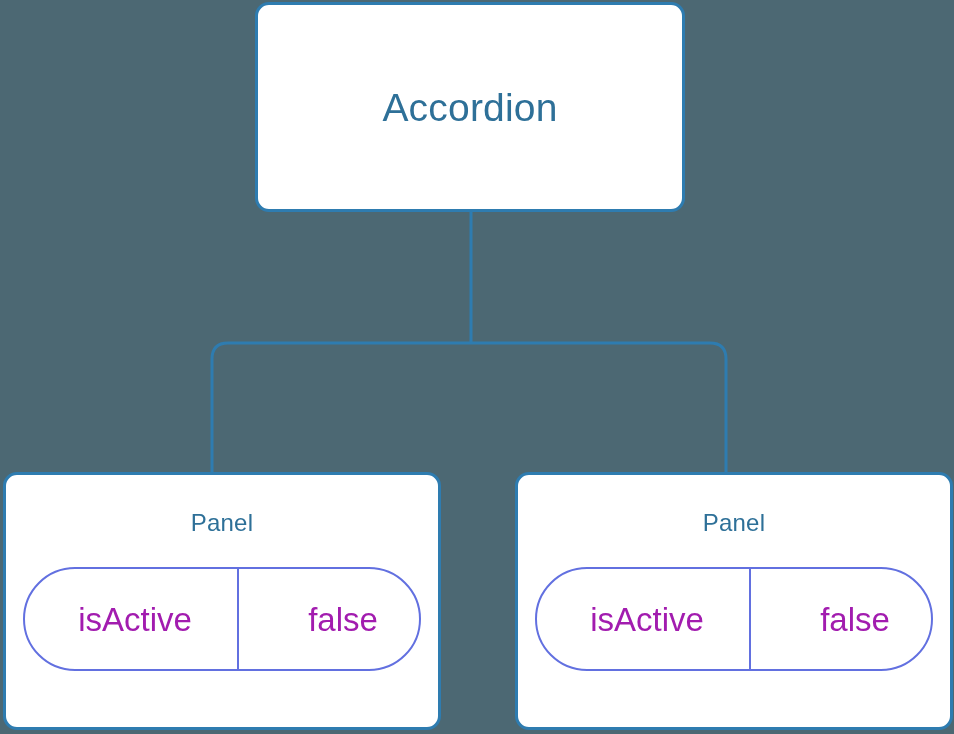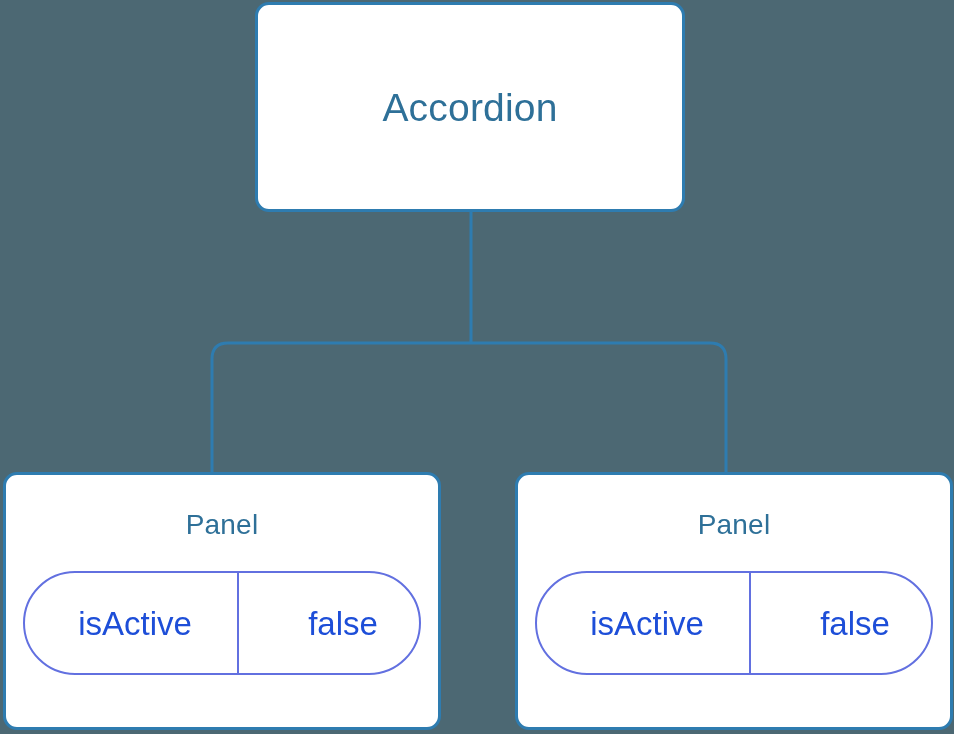--- a/index.html
+++ b/index.html
@@ -74,21 +74,21 @@
     font-weight: 400;
     letter-spacing: 0.2px;
     white-space: nowrap;
   }
   .node-root .node-title {
     font-size: 39px;
     line-height: 1;
   }
   .node-leaf-left .node-title,
   .node-leaf-right .node-title {
-    font-size: 28px;
+    font-size: 24px;
     line-height: 1;
   }
 
   
   .prop-pill {
     margin-top: 32px;
     height: 104px;
     display: flex;
     align-items: stretch;
     border: 2px solid #6270e0;
@@ -96,21 +96,21 @@
     box-sizing: border-box;
     background: transparent;
     overflow: hidden;
   }
 
   .prop-key,
   .prop-val {
     display: flex;
     align-items: center;
     justify-content: center;
-    color: #1d4ed8;
+    color: #a21caf;
     font-size: 33px;
     line-height: 1;
     white-space: nowrap;
     box-sizing: border-box;
   }
 
   .prop-key {
     width: 214px;
     border-right: 2px solid #6270e0;
     padding-left: 8px;

